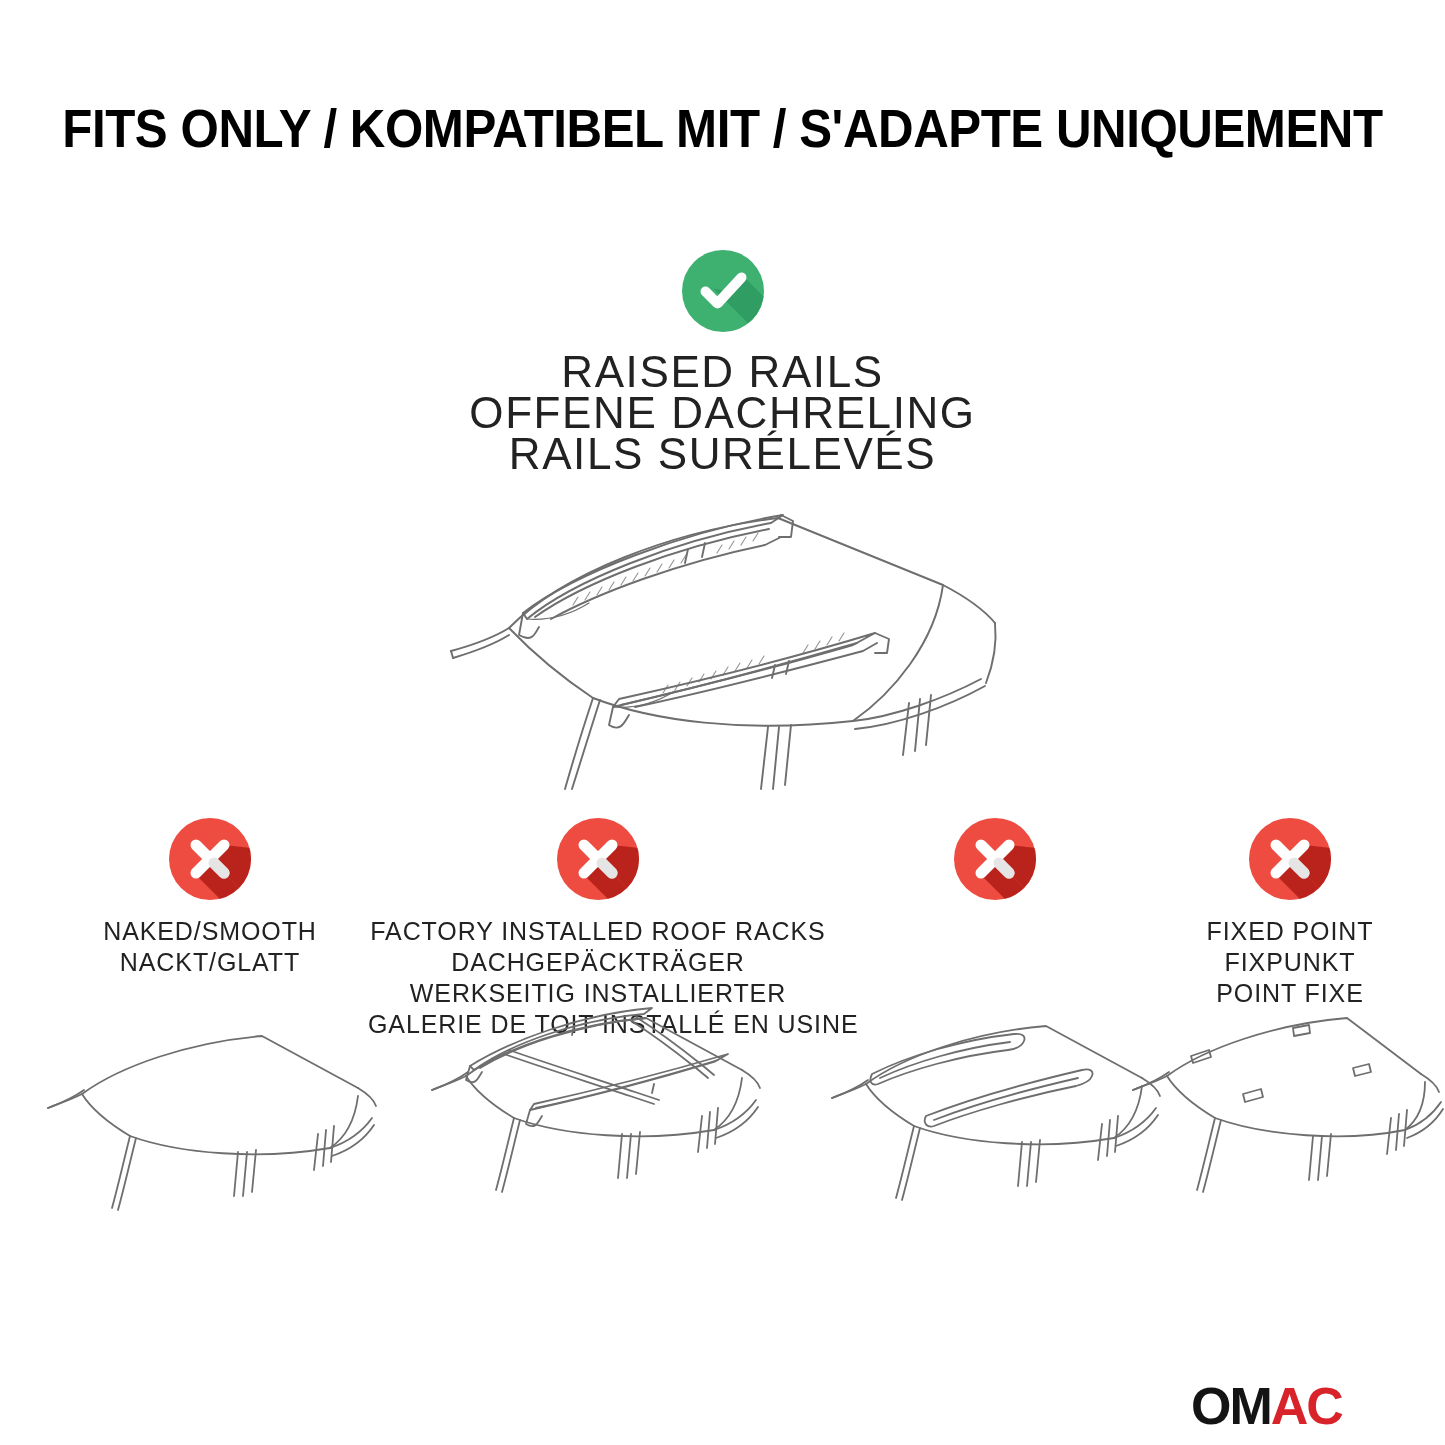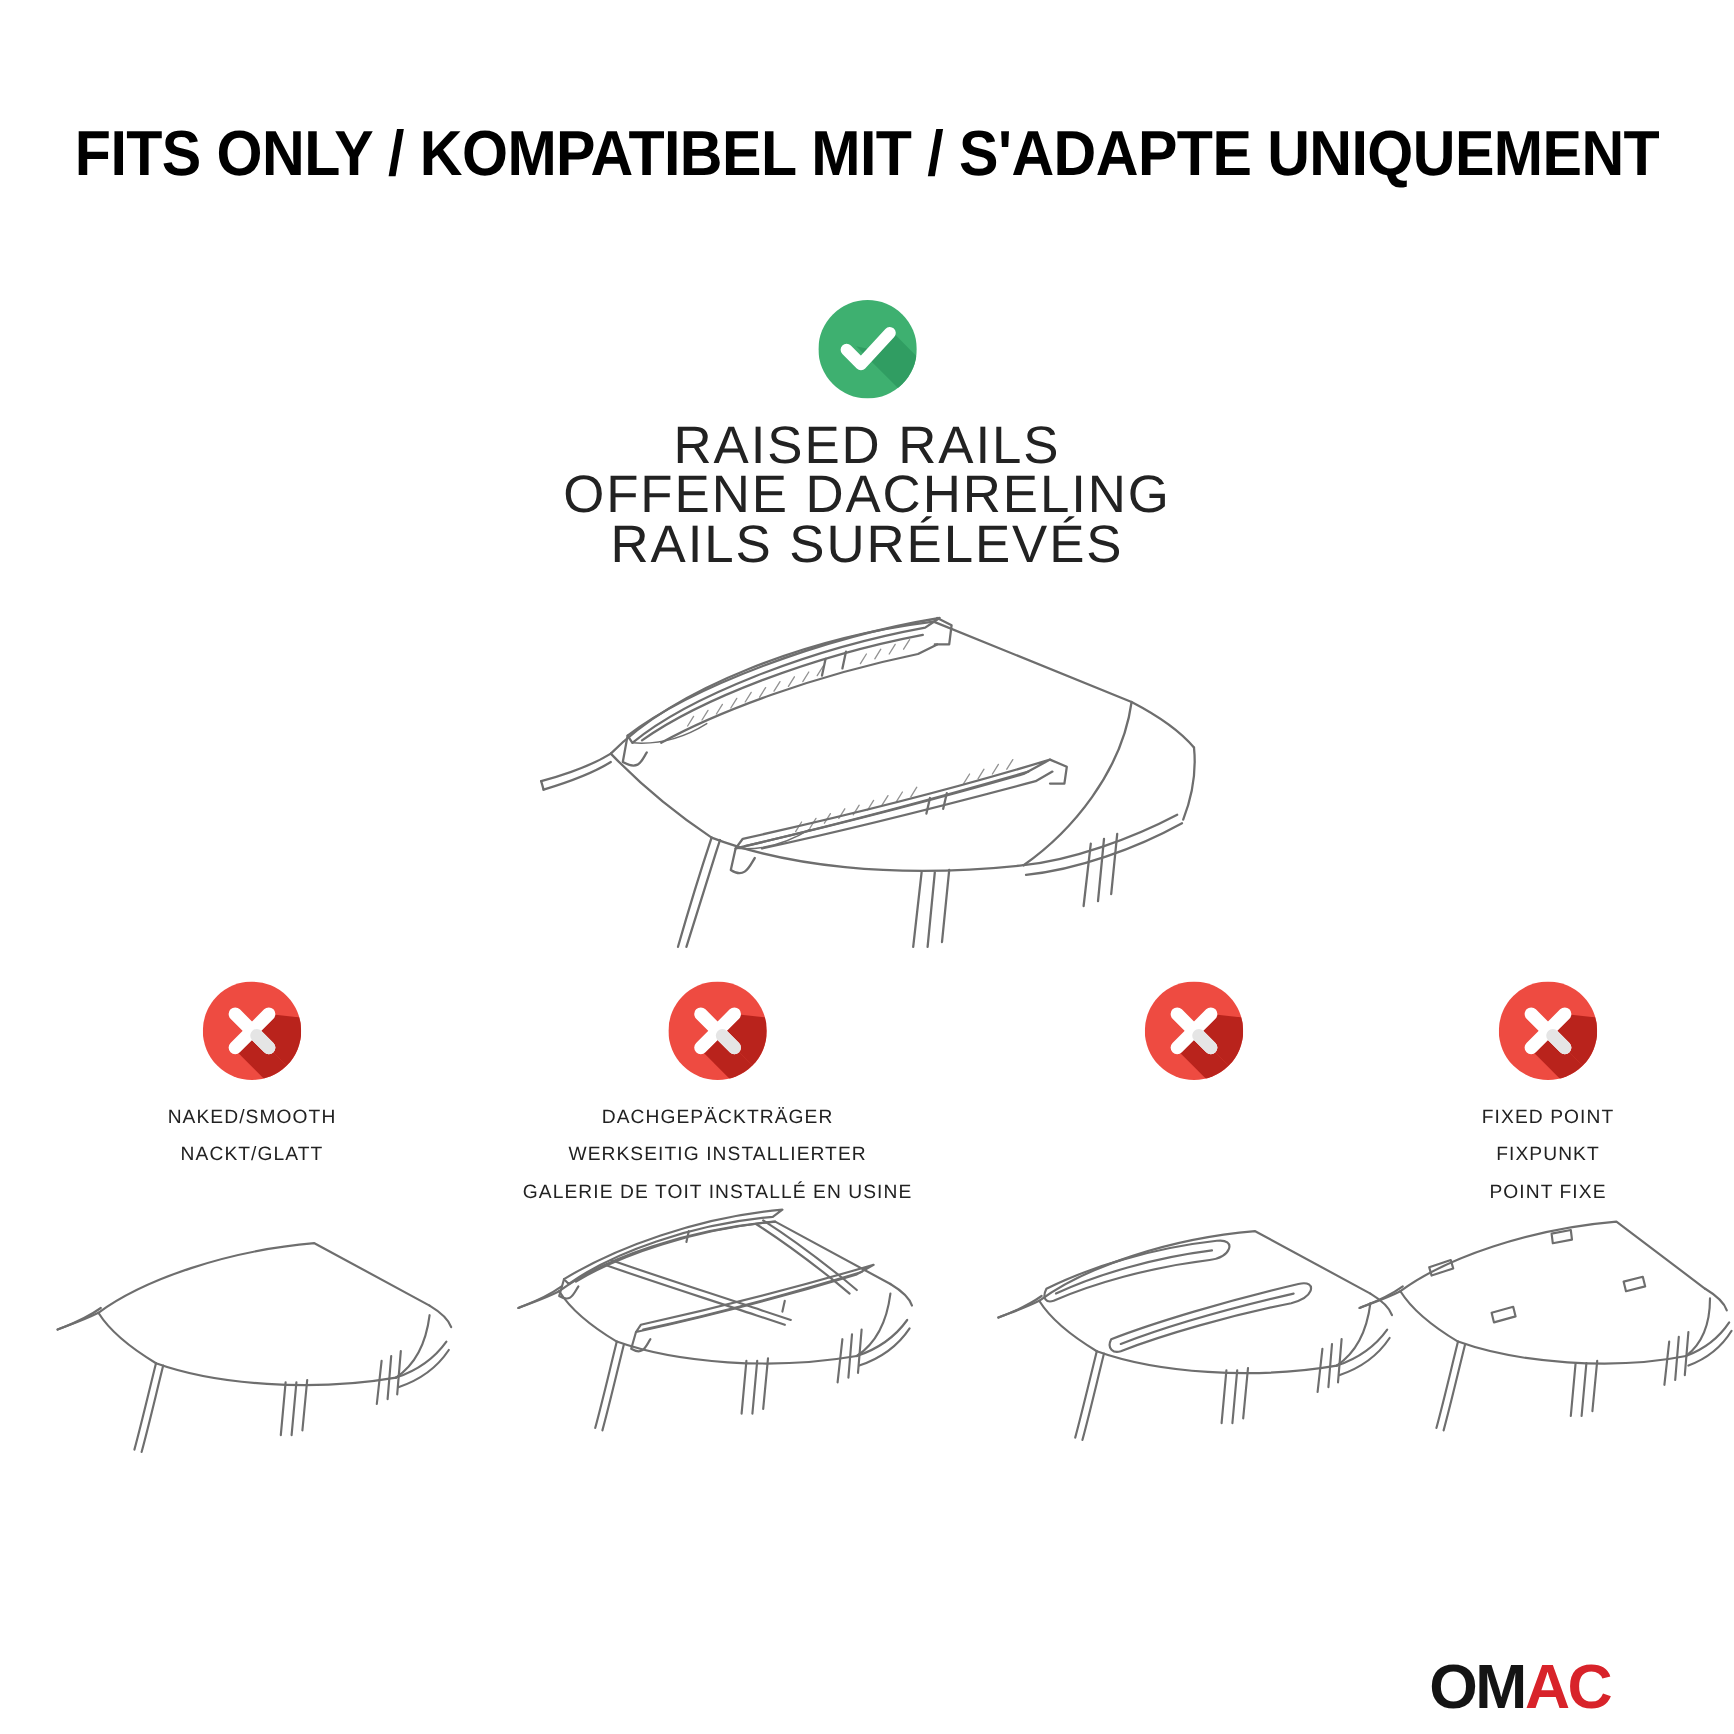--- a/index.html
+++ b/index.html
@@ -66,21 +66,21 @@
 
   
   .col {
     position: absolute;
     top: 818px;
     text-align: center;
   }
   .col .badge-wrap { height: 92px; }
   .col-lines { margin-top: 6px; }
   .col-line {
-    font-size: 16px;
+    font-size: 25px;
     line-height: 31px;
     letter-spacing: 0.9px;
     color: #222222;
     white-space: nowrap;
   }
   .col-art {
     position: absolute;
     left: 50%;
     transform: translateX(-50%);
   }
@@ -286,20 +286,21 @@
       <g stroke="#ffffff" stroke-width="11" stroke-linecap="round">
         <line x1="27" y1="27" x2="55" y2="55"></line>
         <line x1="55" y1="27" x2="27" y2="55"></line>
       </g>
       <g stroke="#E4E4E4" stroke-width="11" stroke-linecap="round" opacity="0.95">
         <line x1="45" y1="45" x2="55" y2="55"></line>
       </g>
     </svg>
   </div>
   <div class="col-lines">
+    <div class="col-line">FACTORY INSTALLED ROOF RACKS</div>
     <div class="col-line">DACHGEPÄCKTRÄGER</div>
     <div class="col-line">WERKSEITIG INSTALLIERTER</div>
     <div class="col-line">GALERIE DE TOIT INSTALLÉ EN USINE</div>
   </div>
 
   <svg class="col-art" width="380" height="230" viewBox="0 0 380 230">
     <g fill="none" stroke="#6e6e6e" stroke-width="1.8" stroke-linecap="round" stroke-linejoin="round">
 
       <path d="M58 76 C96 48 166 24 238 18 L334 70"></path>
       <path d="M58 76 C68 92 86 106 106 118"></path>

